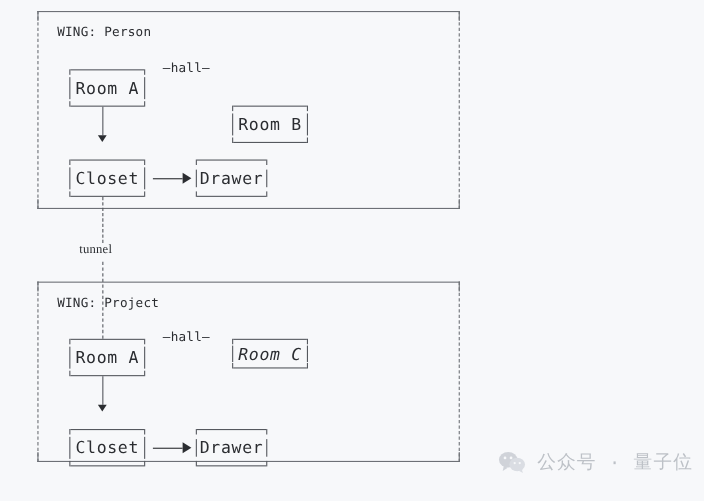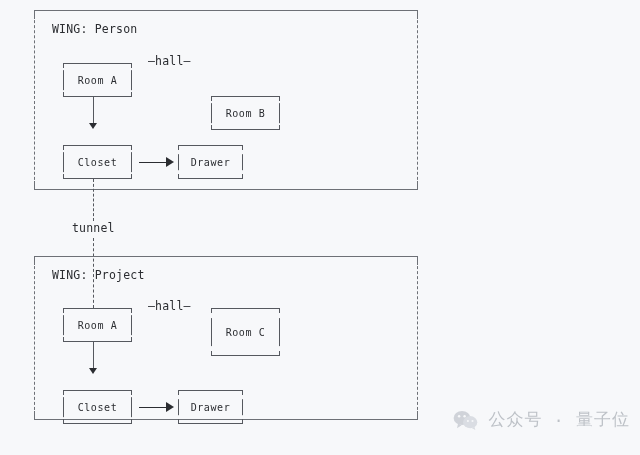--- a/index.html
+++ b/index.html
@@ -74,21 +74,21 @@
   .node {
     position: absolute;
     box-sizing: border-box;
   }
   .node .nlabel {
     position: absolute;
     left: 0; right: 0;
     top: 50%;
     transform: translateY(-50%);
     text-align: center;
-    font-size: 10px;
+    font-size: 15px;
     color: #2b2d31;
     letter-spacing: 0.6px;
     white-space: nowrap;
   }
   
   .node .nb-top,
   .node .nb-bottom {
     position: absolute;
     left: 1px; right: 1px;
     height: 0;
@@ -242,21 +242,21 @@
     <div class="nb-left" style="height:46%;"></div>
     <div class="nb-right" style="height:46%;"></div>
     <div class="nc nc-tl"></div>
     <div class="nc nc-tr"></div>
     <div class="nc nc-bl"></div>
     <div class="nc nc-br"></div>
     <div class="nlabel">Drawer</div>
   </div>
 
   <div class="vline dashed" style="left:81px; top:179px; height:42px;"></div>
-  <div class="edge-label" style="left:60px; top:221px;">tunnel</div>
+  <div class="edge-label" style="left:60px; top:221px;font-family:Liberation Serif, serif;">tunnel</div>
   <div class="vline dashed" style="left:81px; top:238px; height:70px;"></div>
 
   <div class="wing" style="left:22px; top:256px; width:384px; height:164px;">
     <div class="edge-top"></div>
     <div class="edge-bottom"></div>
     <div class="edge-left"></div>
     <div class="edge-right"></div>
     <div class="corner c-tl"></div>
     <div class="corner c-tr"></div>
     <div class="corner c-bl"></div>
@@ -271,21 +271,21 @@
     <div class="nb-right"></div>
     <div class="nc nc-tl"></div>
     <div class="nc nc-tr"></div>
     <div class="nc nc-bl"></div>
     <div class="nc nc-br"></div>
     <div class="nlabel">Room A</div>
   </div>
 
   <div class="edge-label" style="left:136px; top:299px;">—hall—</div>
 
-  <div class="node" style="left:199px; top:308px; width:69px; height:48px;">
+  <div class="node" style="left:199px; top:308px; width:69px; height:27px;font-style:italic;">
     <div class="nb-top"></div>
     <div class="nb-bottom"></div>
     <div class="nb-left"></div>
     <div class="nb-right"></div>
     <div class="nc nc-tl"></div>
     <div class="nc nc-tr"></div>
     <div class="nc nc-bl"></div>
     <div class="nc nc-br"></div>
     <div class="nlabel">Room C</div>
   </div>

